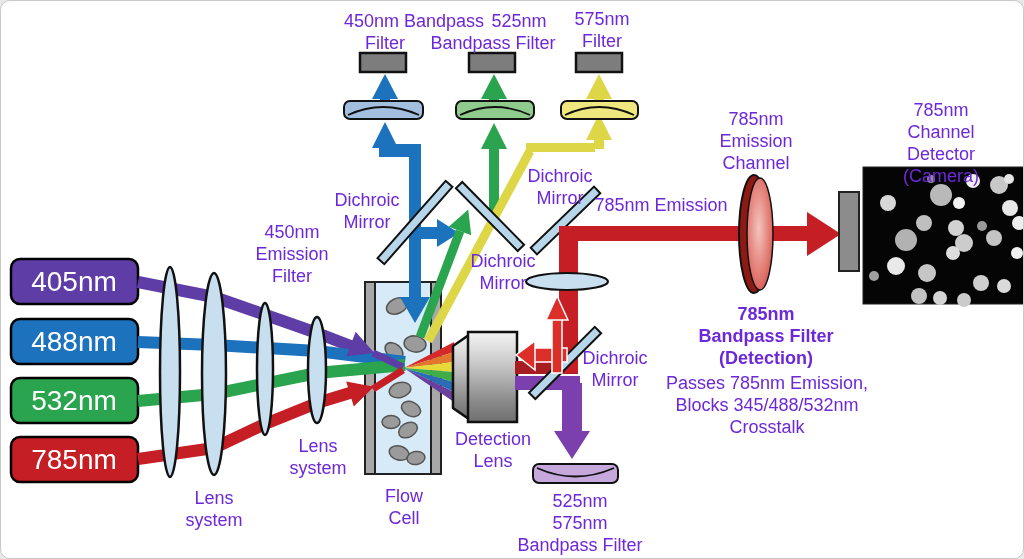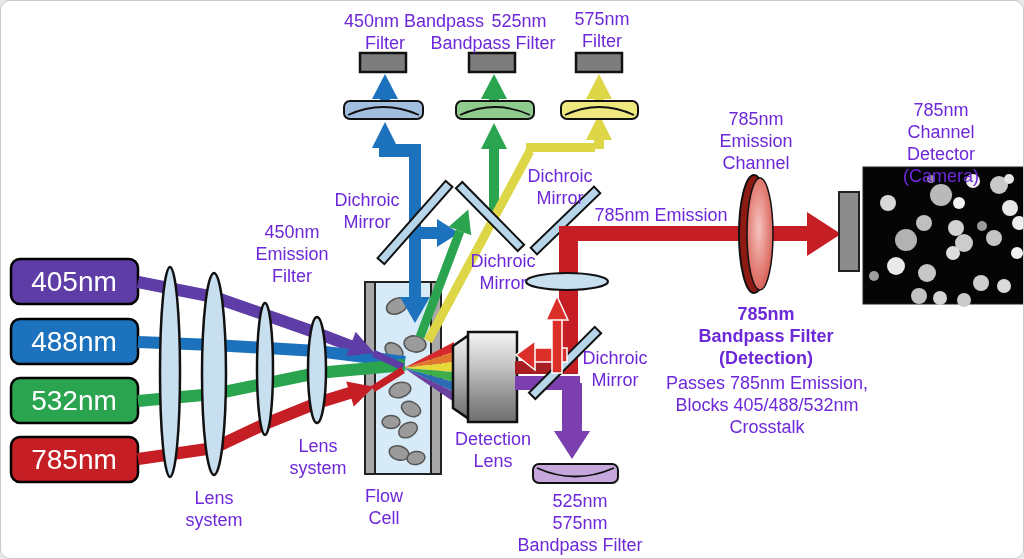--- a/index.html
+++ b/index.html
@@ -214,37 +214,37 @@
 Emission
 Filter</div>
 <div class="lbl" style="left:366px;top:188px">Dichroic
 Mirror</div>
 <div class="lbl" style="left:502px;top:249px">Dichroic
 Mirror</div>
 <div class="lbl" style="left:559px;top:164px">Dichroic
 Mirror</div>
 <div class="lbl" style="left:614px;top:346px">Dichroic
 Mirror</div>
-<div class="lbl" style="left:660px;top:203px">785nm Emission</div>
+<div class="lbl" style="left:660px;top:193px">785nm Emission</div>
 <div class="lbl" style="left:755px;top:107px">785nm
 Emission
 Channel</div>
 <div class="lbl" style="left:940px;top:98px">785nm
 Channel Detector
 (Camera)</div>
 <div class="lbl bold" style="left:765px;top:302px">785nm
 Bandpass Filter
 (Detection)</div>
 <div class="lbl" style="left:766px;top:371px">Passes 785nm Emission,
-Blocks 405/488/532nm Crosstalk</div>
+Blocks 345/488/532nm Crosstalk</div>
 <div class="lbl" style="left:213px;top:486px">Lens
 system</div>
 <div class="lbl" style="left:317px;top:434px">Lens
 system</div>
-<div class="lbl" style="left:383px;top:484px">Flow
+<div class="lbl" style="left:403px;top:484px">Flow
 Cell</div>
 <div class="lbl" style="left:492px;top:427px">Detection
 Lens</div>
 <div class="lbl" style="left:579px;top:489px">525nm
 575nm
 Bandpass Filter</div>
 
 </div>
 
 </body></html>

